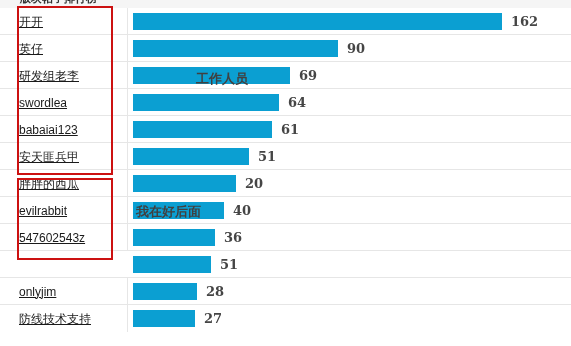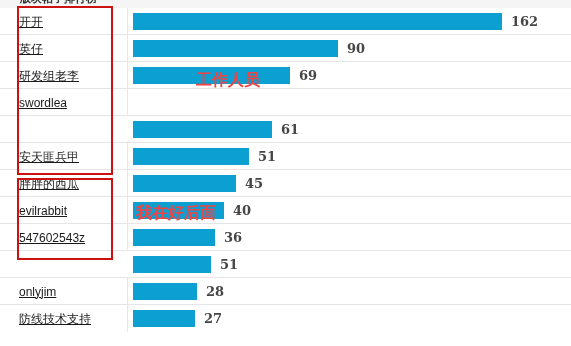--- a/index.html
+++ b/index.html
@@ -102,22 +102,22 @@
     border: 2px solid #cc1111;
     box-sizing: border-box;
     pointer-events: none;
   }
   #red-box-a { left: 17px; top: 6px;   width: 96px; height: 169px; }
   #red-box-b { left: 17px; top: 178px; width: 96px; height: 82px;  }
 
   
   .red-note {
     position: absolute;
-    color: #ef4444;
-    font-size: 16px;
+    color: #404040;
+    font-size: 13px;
     font-weight: bold;
     white-space: nowrap;
     font-family: "DejaVu Sans", sans-serif;
     pointer-events: none;
   }
   #red-note-staff  { left: 196px; top: 70px; }
   #red-note-behind { left: 136px; top: 203px; }
 </style>
 </head>
 <body>
@@ -151,43 +151,50 @@
       </div>
       <div class="bar-cell">
         <div class="bar" style="width: 157px;"></div>
         <span class="bar-value">69</span>
       </div>
     </div>
     <div class="rank-row">
       <div class="name-cell">
         <a class="name-link">swordlea</a>
       </div>
-    </div>
-    <div class="rank-row">
+      <div class="bar-cell">
+        <div class="bar" style="width: 146px;"></div>
+        <span class="bar-value">64</span>
+      </div>
+    </div>
+    <div class="rank-row">
+      <div class="name-cell">
+        <a class="name-link">babaiai123</a>
+      </div>
       <div class="bar-cell">
         <div class="bar" style="width: 139px;"></div>
         <span class="bar-value">61</span>
       </div>
     </div>
     <div class="rank-row">
       <div class="name-cell">
         <a class="name-link">安天匪兵甲</a>
       </div>
       <div class="bar-cell">
         <div class="bar" style="width: 116px;"></div>
         <span class="bar-value">51</span>
       </div>
     </div>
     <div class="rank-row">
       <div class="name-cell">
         <a class="name-link">胖胖的西瓜</a>
       </div>
       <div class="bar-cell">
         <div class="bar" style="width: 103px;"></div>
-        <span class="bar-value">45</span>
+        <span class="bar-value">20</span>
       </div>
     </div>
     <div class="rank-row">
       <div class="name-cell">
         <a class="name-link">evilrabbit</a>
       </div>
       <div class="bar-cell">
         <div class="bar" style="width: 91px;"></div>
         <span class="bar-value">40</span>
       </div>

